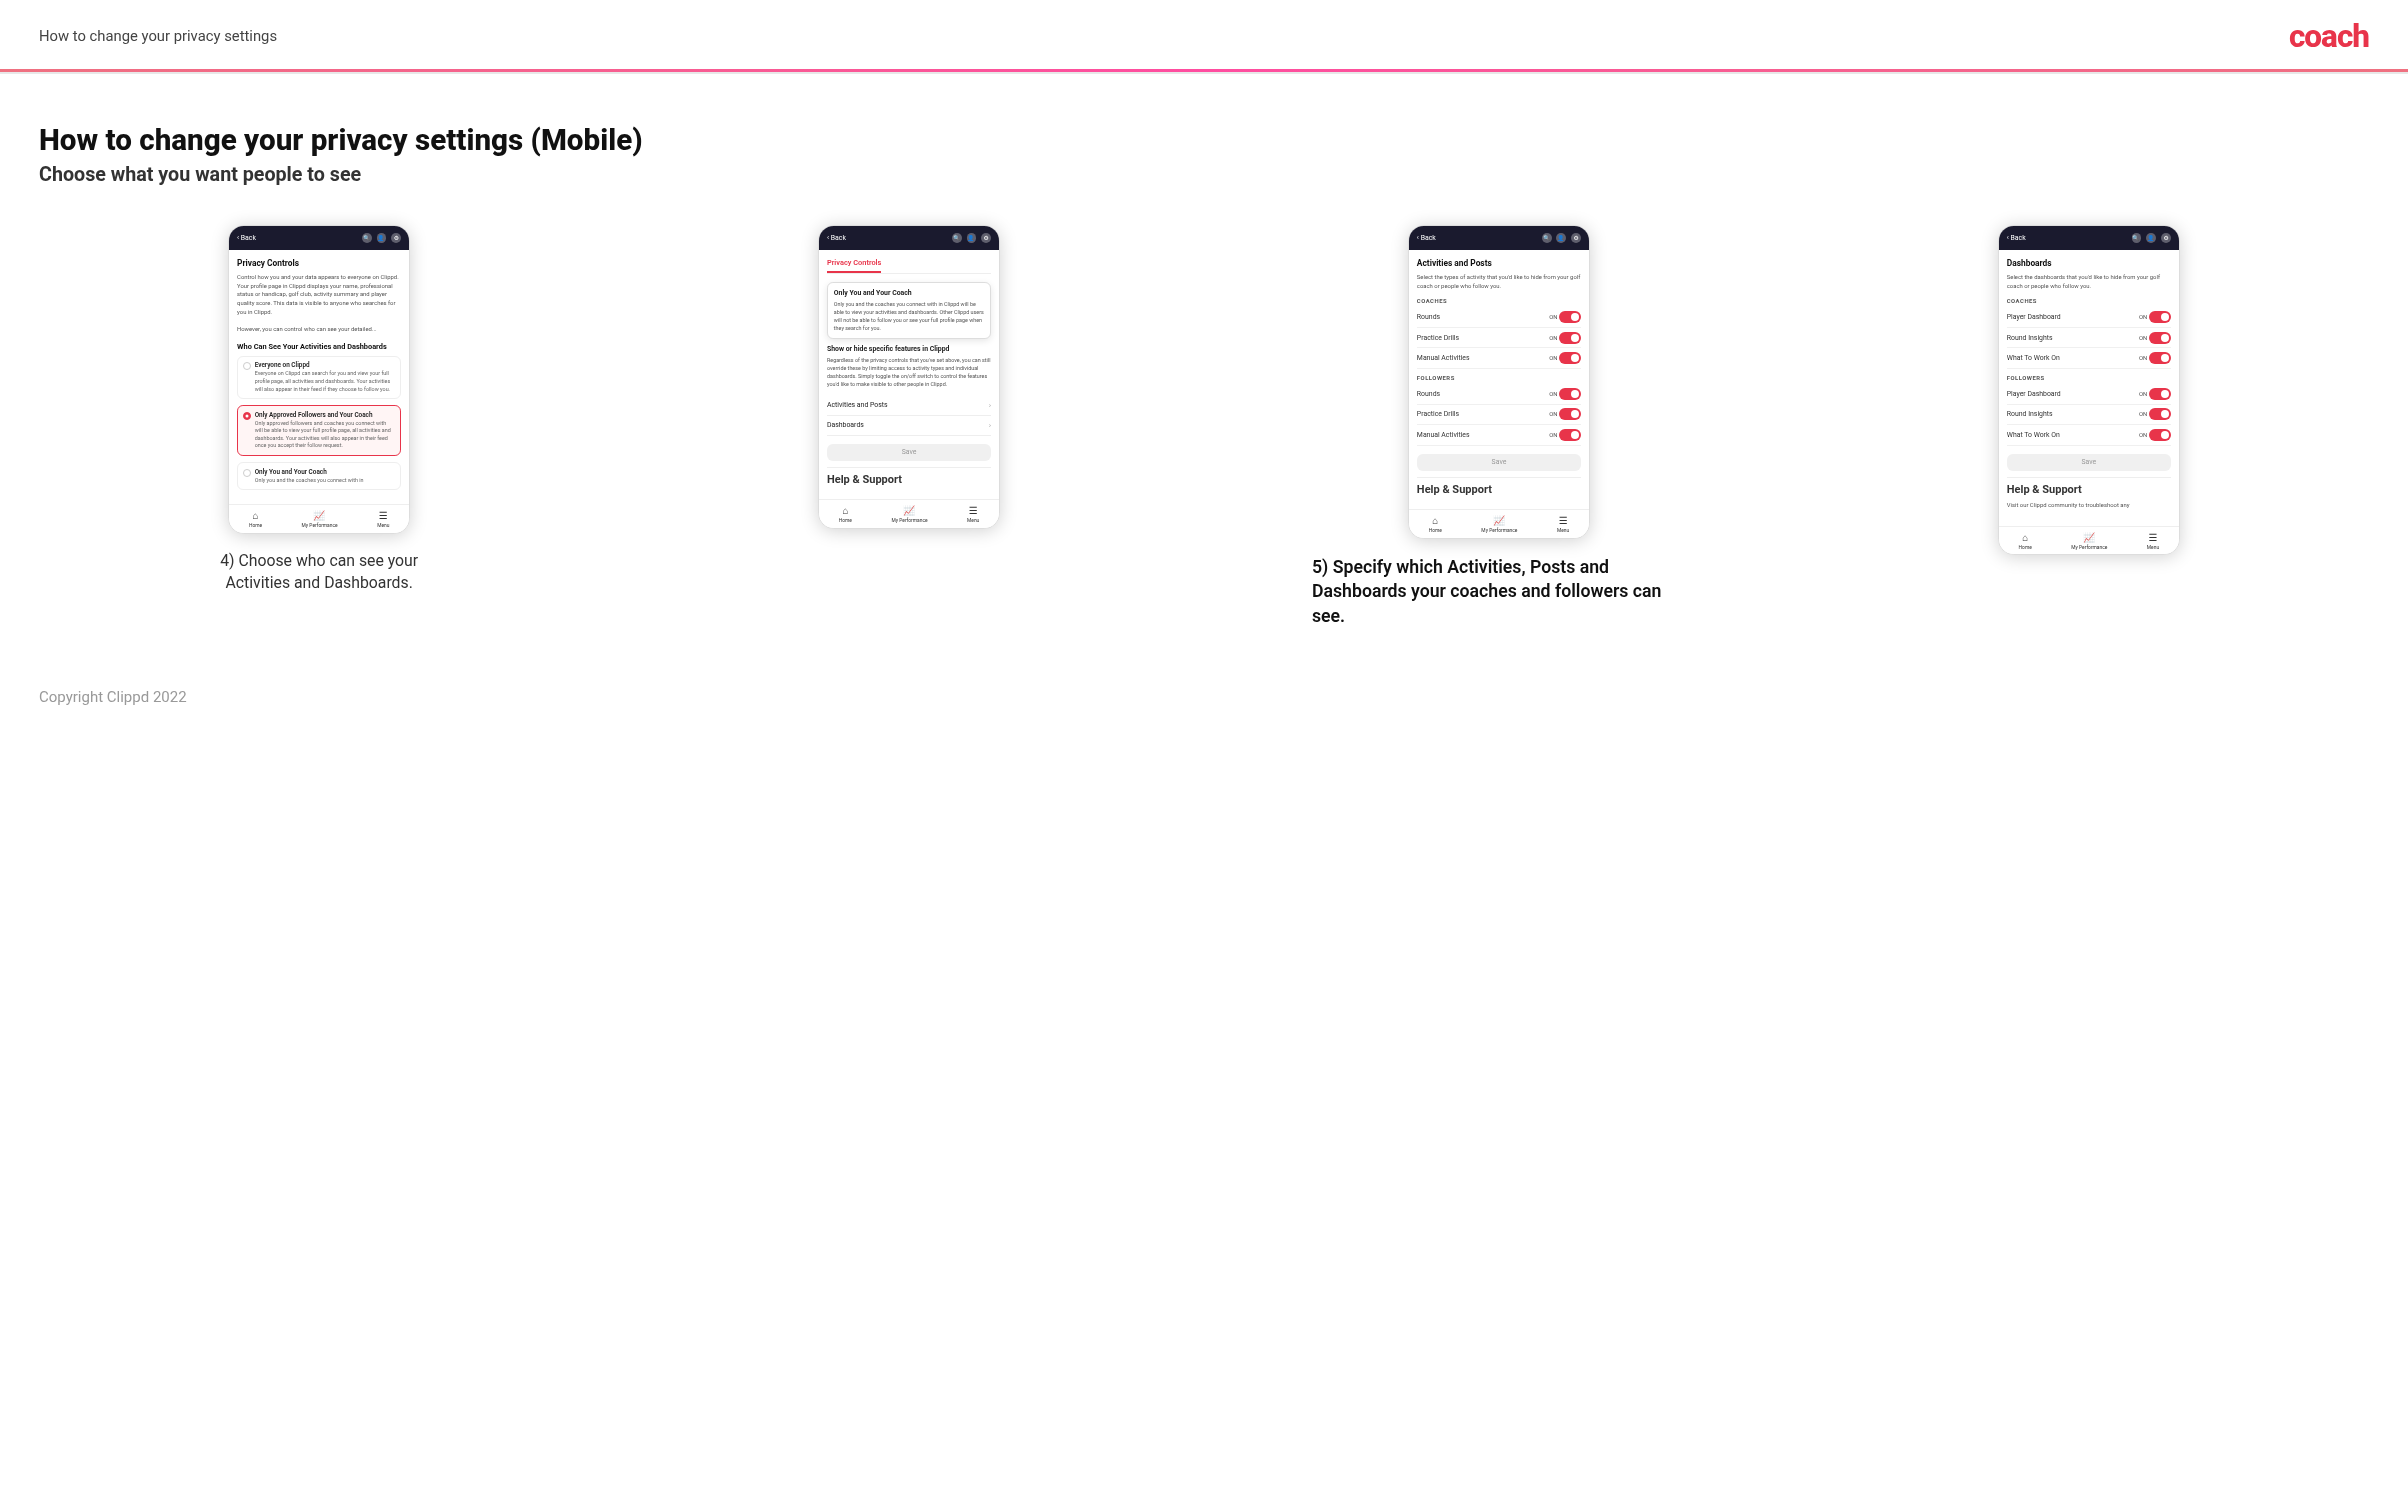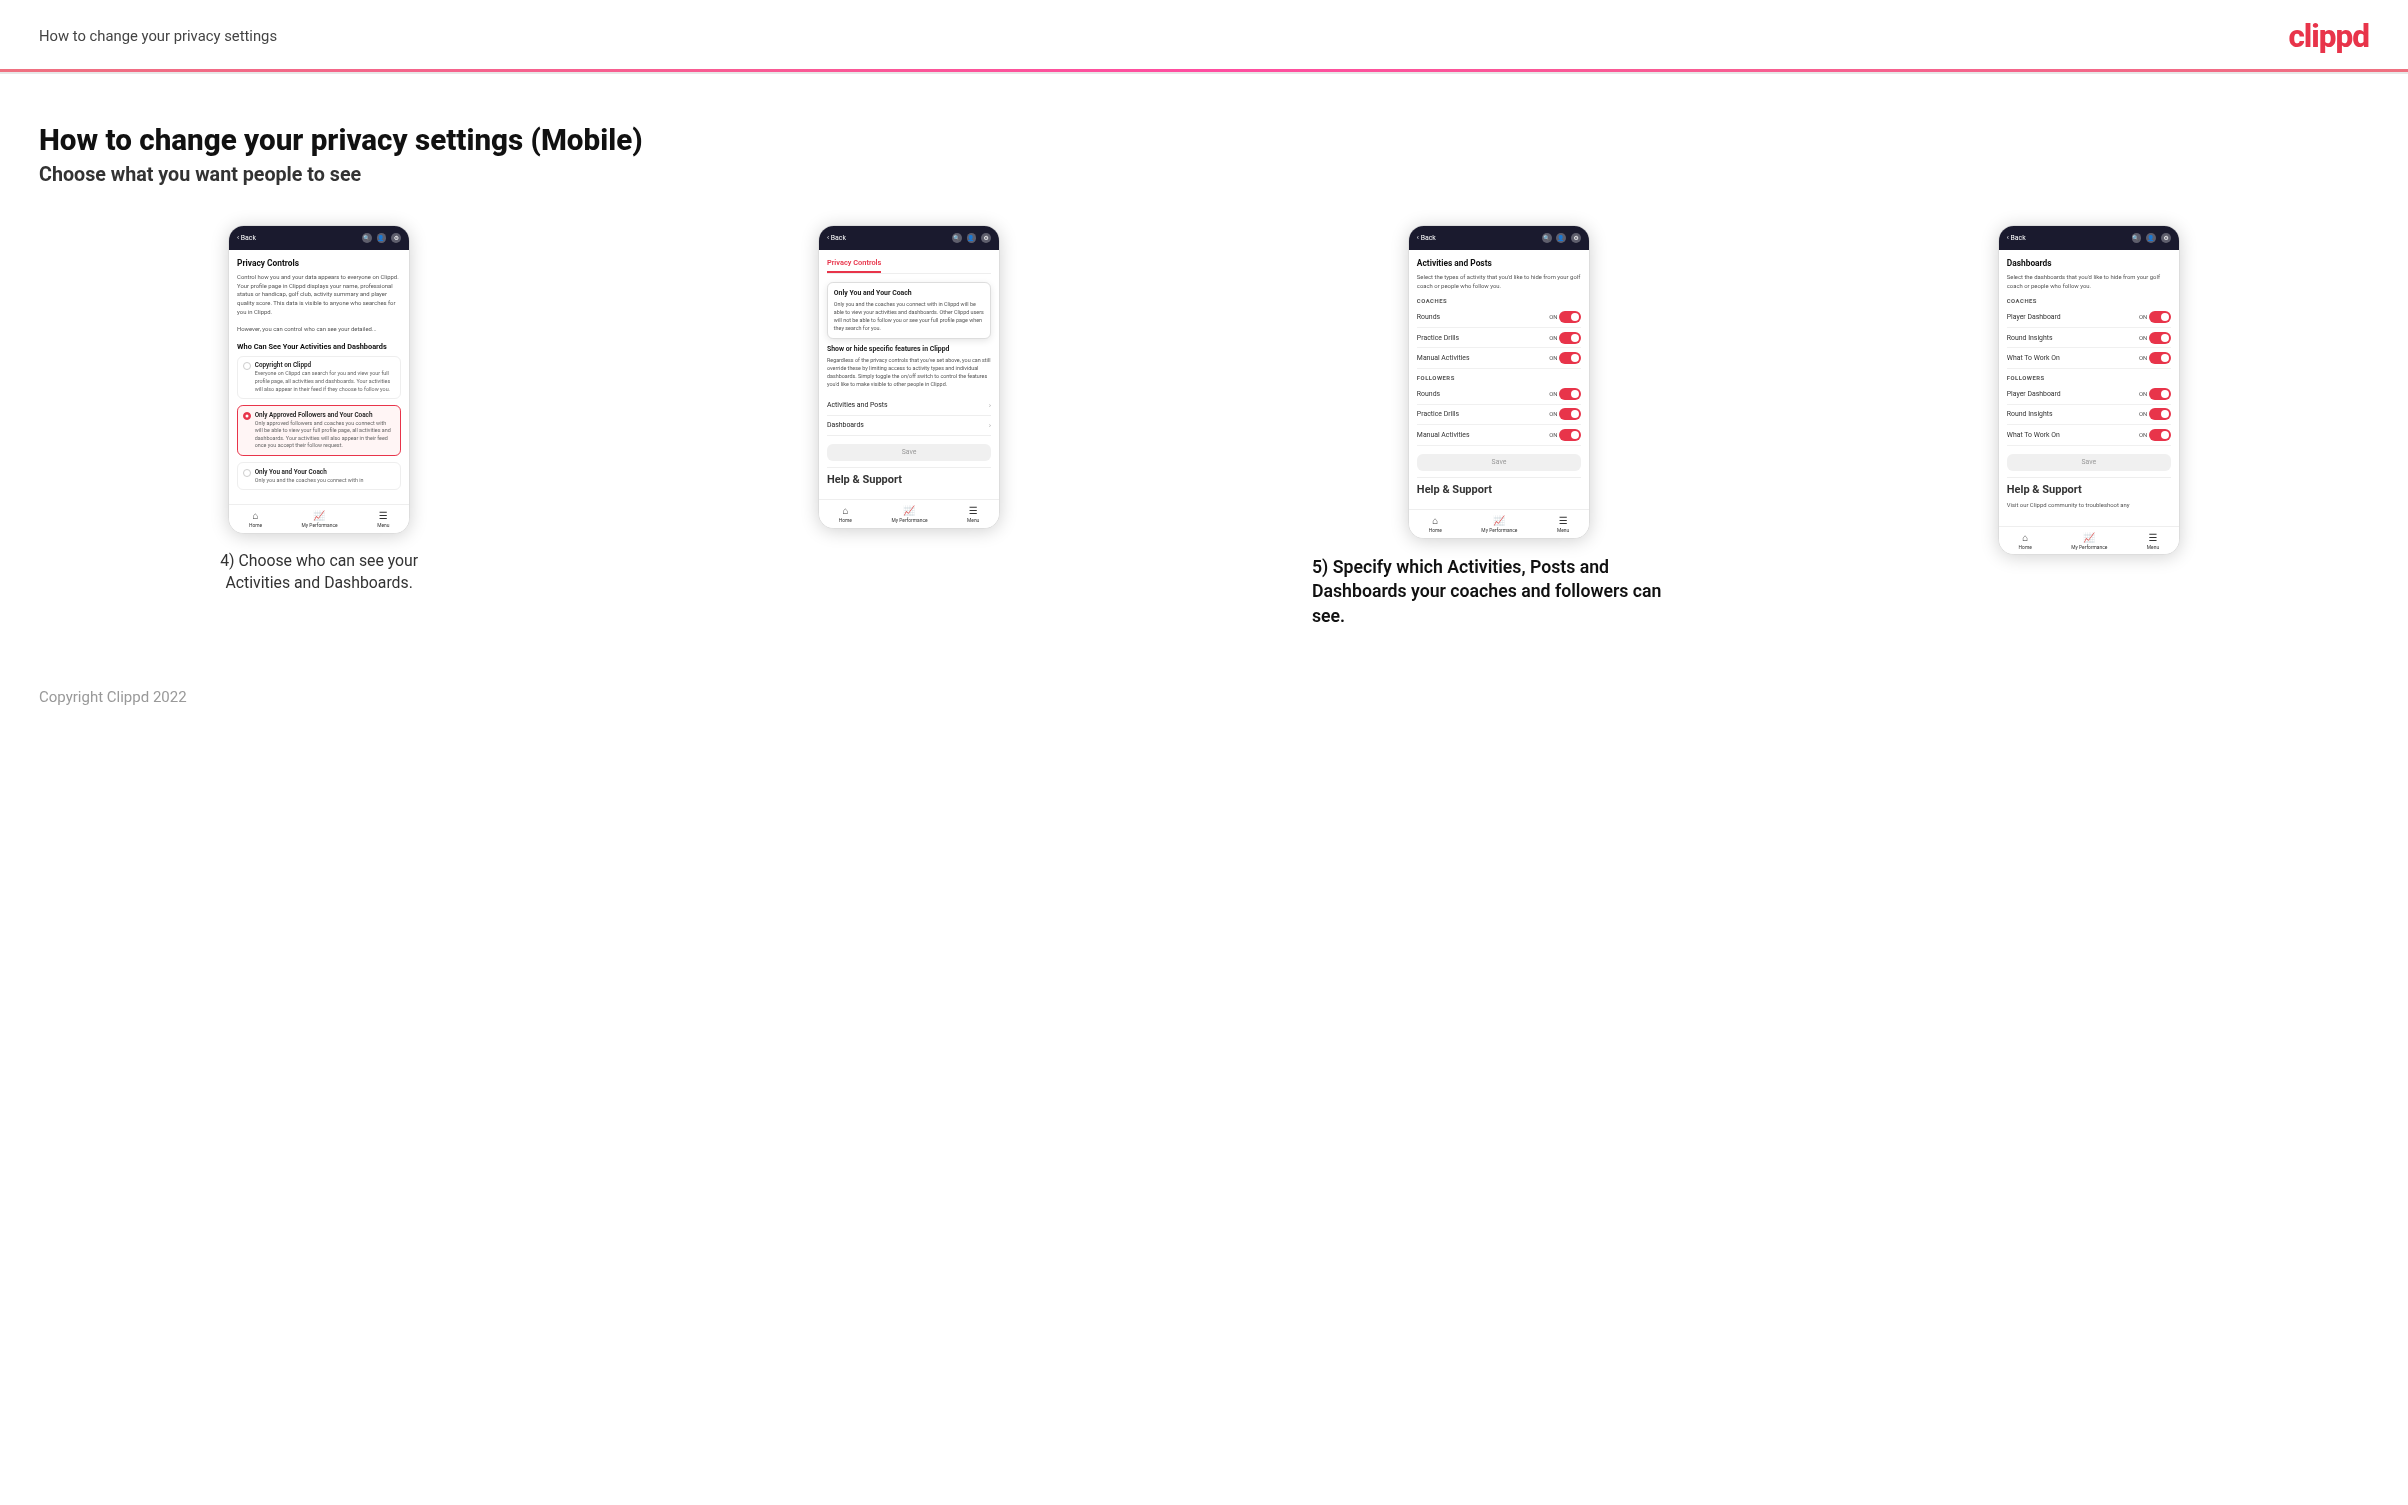--- a/index.html
+++ b/index.html
@@ -362,21 +362,21 @@
     .toggle-wrapper {
       display: flex;
       align-items: center;
     }
   </style>
 </head>
 <body>
 
 <div class="top-bar">
   <span class="top-bar-title">How to change your privacy settings</span>
-  <span class="logo">clippd</span>
+  <span class="logo">coach</span>
 </div>
 
 <div class="main-content">
   <h1 class="page-title">How to change your privacy settings (Mobile)</h1>
   <p class="page-subtitle">Choose what you want people to see</p>
 
   <div class="screenshots-row">
 
     <div class="screenshot-group">
       <div class="phone-mockup">
@@ -393,21 +393,21 @@
         <div class="phone-body">
           <div class="section-heading">Privacy Controls</div>
           <div class="section-text">Control how you and your data appears to everyone on Clippd. Your profile page in Clippd displays your name, professional status or handicap, golf club, activity summary and player quality score. This data is visible to anyone who searches for you in Clippd.</div>
           <div class="section-text">However, you can control who can see your detailed...</div>
 
           <div class="section-heading" style="font-size:7.4px; margin-bottom:4.9px;">Who Can See Your Activities and Dashboards</div>
 
           <div class="radio-option">
             <div class="radio-circle"></div>
             <div>
-              <div class="radio-label">Copyright on Clippd</div>
+              <div class="radio-label">Everyone on Clippd</div>
               <div class="radio-desc">Everyone on Clippd can search for you and view your full profile page, all activities and dashboards. Your activities will also appear in their feed if they choose to follow you.</div>
             </div>
           </div>
 
           <div class="radio-option" style="border-color:#e8344a; background:#fff5f5;">
             <div class="radio-circle selected"></div>
             <div>
               <div class="radio-label">Only Approved Followers and Your Coach</div>
               <div class="radio-desc">Only approved followers and coaches you connect with will be able to view your full profile page, all activities and dashboards. Your activities will also appear in their feed once you accept their follow request.</div>
             </div>

